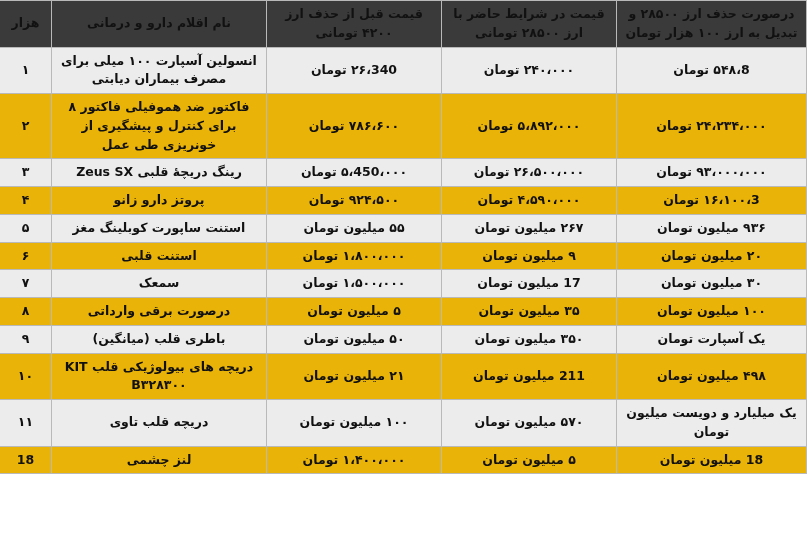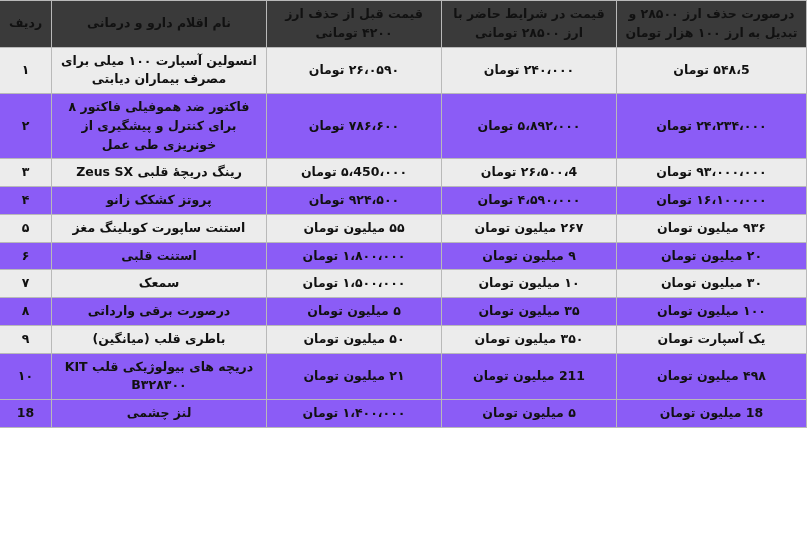--- a/index.html
+++ b/index.html
@@ -66,21 +66,21 @@
     font-size: 12px;
     font-weight: bold;
     padding: 7px 6px;
     border: 1px solid #3a3a3a;
     line-height: 1.45;
   }
   tbody tr.alt td {
     background: #ececec;
   }
   tbody tr td {
-    background: #8b5cf6;
+    background: #eab308;
   }
   .c-row { width: 52px; }
   .c-name { width: 215px; }
   .c-before { width: 175px; }
   .c-current { width: 175px; }
   .c-necessity { width: 190px; }
   td.name-cell {
     text-align: center;
     font-size: 12.5px;
   }
@@ -106,69 +106,69 @@
       <col class="c-before">
       <col class="c-name">
       <col class="c-row">
     </colgroup>
     <thead>
       <tr>
         <th>درصورت حذف ارز ۲۸۵۰۰ و تبدیل به ارز ۱۰۰ هزار تومان</th>
         <th>قیمت در شرایط حاضر با ارز ۲۸۵۰۰ تومانی</th>
         <th>قیمت قبل از حذف ارز ۴۲۰۰ تومانی</th>
         <th>نام اقلام دارو و درمانی</th>
-        <th>ردیف</th>
+        <th>هزار</th>
       </tr>
     </thead>
     <tbody>
       <tr class="alt r1">
-        <td>۵۴۸،5 تومان</td>
+        <td>۵۴۸،8 تومان</td>
         <td>۲۴۰،۰۰۰ تومان</td>
-        <td>۲۶،۰۵۹۰ تومان</td>
+        <td>۲۶،340 تومان</td>
         <td class="name-cell">انسولین آسپارت ۱۰۰ میلی برای مصرف بیماران دیابتی</td>
         <td>۱</td>
       </tr>
       <tr class="r1">
         <td>۲۴،۲۳۴،۰۰۰ تومان</td>
         <td>۵،۸۹۲،۰۰۰ تومان</td>
         <td>۷۸۶،۶۰۰ تومان</td>
         <td class="name-cell">فاکتور ضد هموفیلی فاکتور ۸ برای کنترل و پیشگیری از خونریزی طی عمل</td>
         <td>۲</td>
       </tr>
       <tr class="alt">
         <td>۹۳،۰۰۰،۰۰۰ تومان</td>
-        <td>۲۶،۵۰۰،4 تومان</td>
+        <td>۲۶،۵۰۰،۰۰۰ تومان</td>
         <td>۵،450،۰۰۰ تومان</td>
         <td class="name-cell">رینگ دریچهٔ قلبی Zeus SX</td>
         <td>۳</td>
       </tr>
       <tr>
-        <td>۱۶،۱۰۰،۰۰۰ تومان</td>
+        <td>۱۶،۱۰۰،3 تومان</td>
         <td>۴،۵۹۰،۰۰۰ تومان</td>
         <td>۹۲۴،۵۰۰ تومان</td>
-        <td class="name-cell">پروتز کشکک زانو</td>
+        <td class="name-cell">پروتز دارو زانو</td>
         <td>۴</td>
       </tr>
       <tr class="alt">
         <td>۹۳۶ میلیون تومان</td>
         <td>۲۶۷ میلیون تومان</td>
         <td>۵۵ میلیون تومان</td>
         <td class="name-cell">استنت ساپورت کوبلینگ مغز</td>
         <td>۵</td>
       </tr>
       <tr>
         <td>۲۰ میلیون تومان</td>
         <td>۹ میلیون تومان</td>
         <td>۱،۸۰۰،۰۰۰ تومان</td>
         <td class="name-cell">استنت قلبی</td>
         <td>۶</td>
       </tr>
       <tr class="alt">
         <td>۳۰ میلیون تومان</td>
-        <td>۱۰ میلیون تومان</td>
+        <td>17 میلیون تومان</td>
         <td>۱،۵۰۰،۰۰۰ تومان</td>
         <td class="name-cell">سمعک</td>
         <td>۷</td>
       </tr>
       <tr>
         <td>۱۰۰ میلیون تومان</td>
         <td>۳۵ میلیون تومان</td>
         <td>۵ میلیون تومان</td>
         <td class="name-cell">درصورت برقی وارداتی</td>
         <td>۸</td>
@@ -180,20 +180,27 @@
         <td class="name-cell">باطری قلب (میانگین)</td>
         <td>۹</td>
       </tr>
       <tr>
         <td>۴۹۸ میلیون تومان</td>
         <td>211 میلیون تومان</td>
         <td>۲۱ میلیون تومان</td>
         <td class="name-cell">دریچه های بیولوژیکی قلب KIT B۳۲۸۳۰۰</td>
         <td>۱۰</td>
       </tr>
+      <tr class="alt">
+        <td>یک میلیارد و دویست میلیون تومان</td>
+        <td>۵۷۰ میلیون تومان</td>
+        <td>۱۰۰ میلیون تومان</td>
+        <td class="name-cell">دریچه قلب تاوی</td>
+        <td>۱۱</td>
+      </tr>
       <tr>
         <td>18 میلیون تومان</td>
         <td>۵ میلیون تومان</td>
         <td>۱،۴۰۰،۰۰۰ تومان</td>
         <td class="name-cell">لنز چشمی</td>
         <td>18</td>
       </tr>
     </tbody>
   </table>
 </div>

